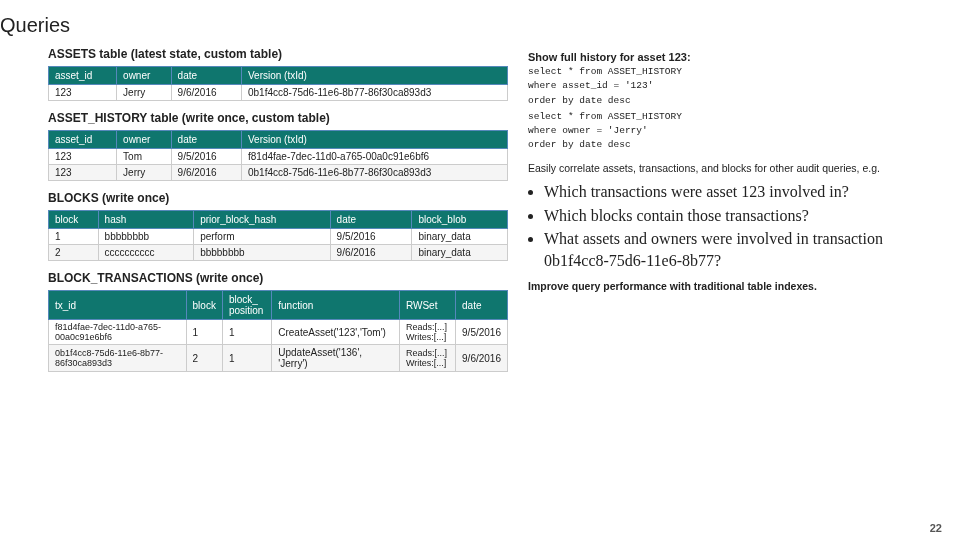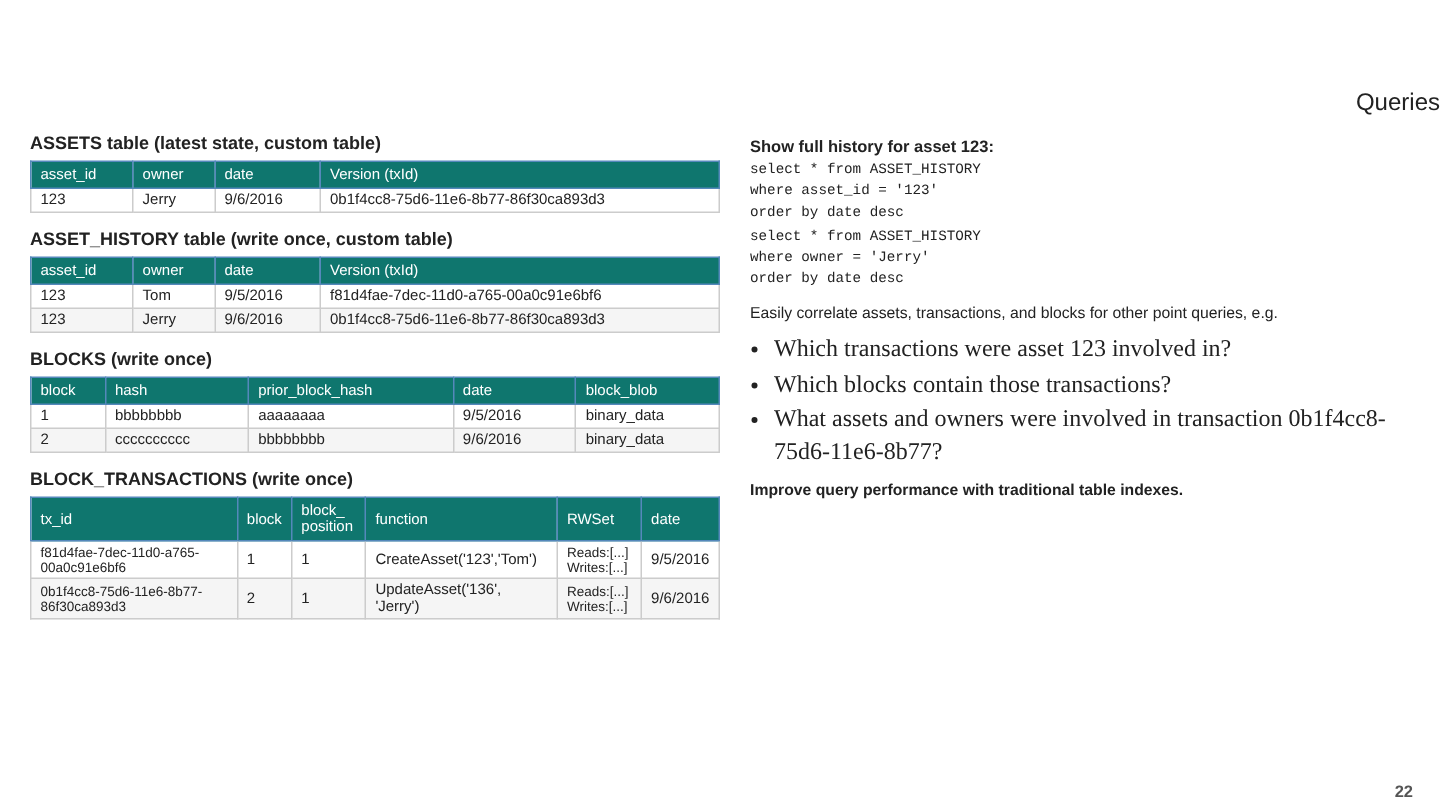--- a/index.html
+++ b/index.html
@@ -6,31 +6,31 @@
     body {
       font-family: Arial, sans-serif;
       background: #fff;
       width: 960px;
       height: 540px;
       overflow: hidden;
       font-size: 11px;
       color: #222;
     }
     h1 {
-      text-align: right;
-      font-size: 16px;
+      text-align: left;
+      font-size: 20px;
       font-weight: normal;
       padding: 14px 0 10px 0;
       color: #222;
-      margin-top: 46px;
     }
     .main-content {
       display: flex;
       padding: 0 20px;
       gap: 20px;
+      margin-left: 28px;
     }
     .left-col {
       flex: 0 0 460px;
     }
     .right-col {
       flex: 1;
       padding-top: 4px;
     }
     .section-title {
       font-size: 12px;
@@ -203,21 +203,21 @@
           <th>hash</th>
           <th>prior_block_hash</th>
           <th>date</th>
           <th>block_blob</th>
         </tr>
       </thead>
       <tbody>
         <tr>
           <td>1</td>
           <td>bbbbbbbb</td>
-          <td>aaaaaaaa</td>
+          <td>perform</td>
           <td>9/5/2016</td>
           <td>binary_data</td>
         </tr>
         <tr>
           <td>2</td>
           <td>cccccccccc</td>
           <td>bbbbbbbb</td>
           <td>9/6/2016</td>
           <td>binary_data</td>
         </tr>
@@ -266,21 +266,21 @@
 
   </div>
 
   <div class="right-col">
 
     <div class="section-heading">Show full history for asset 123:</div>
     <code>select * from ASSET_HISTORY<br>where asset_id = '123'<br>order by date desc</code>
 
     <code>select * from ASSET_HISTORY<br>where owner = 'Jerry'<br>order by date desc</code>
 
-    <p style="margin-top:8px; font-weight:normal;">Easily correlate assets, transactions, and blocks for other point queries, e.g.</p>
+    <p style="margin-top:8px; font-weight:normal;">Easily correlate assets, transactions, and blocks for other audit queries, e.g.</p>
     <ul class="bullet-list">
       <li>Which transactions were asset 123 involved in?</li>
       <li>Which blocks contain those transactions?</li>
       <li>What assets and owners were involved in transaction 0b1f4cc8-75d6-11e6-8b77?</li>
     </ul>
 
     <p class="improve-text">Improve query performance with traditional table indexes.</p>
   </div>
 </div>
 

